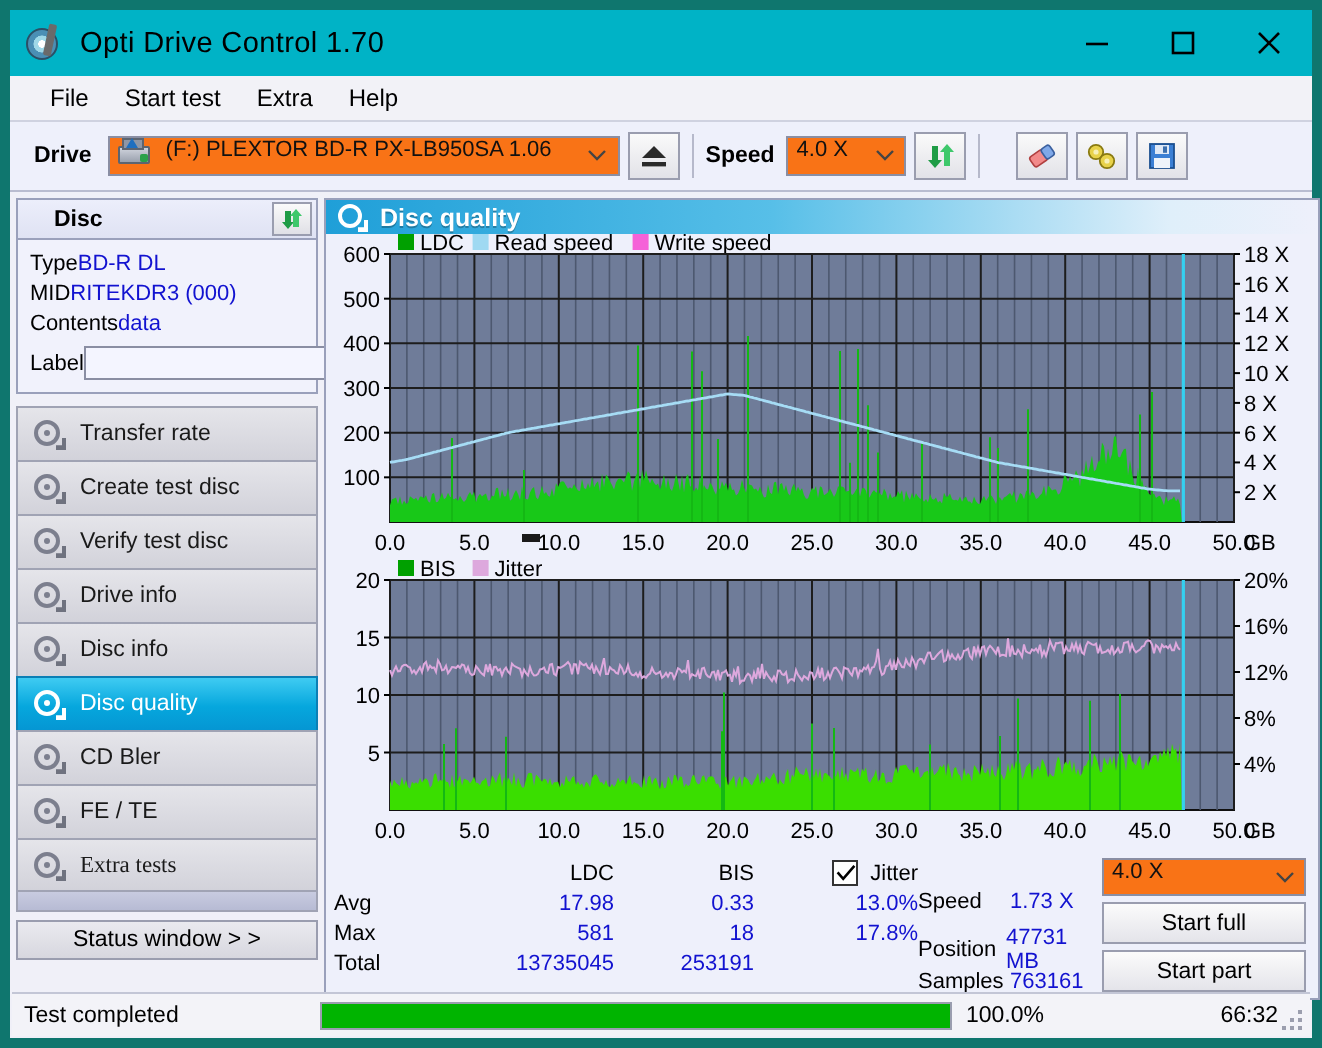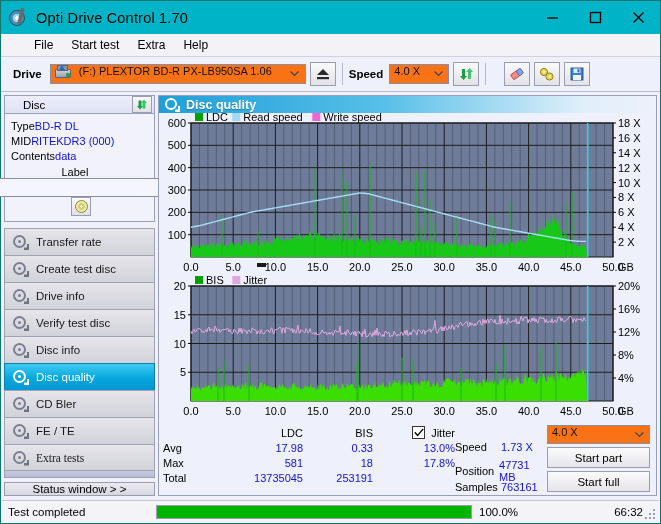--- a/index.html
+++ b/index.html
@@ -5,21 +5,21 @@
   html,body{margin:0;padding:0;}
   body{
     width:661px;height:524px;overflow:hidden;
     font-family:"Liberation Sans",sans-serif;
     font-size:11px;
     background:#eef0fb;
   }
   .app{
     position:relative;width:661px;height:524px;
     background:#f0f0f8;
-    border:1px solid #0f766e;
+    border:5px solid #0f766e;
     box-sizing:border-box;
   }
   
   .titlebar{
     height:33px;background:#00b3c6;display:flex;align-items:center;
     position:relative;
   }
   .titlebar .appicon{
     width:20px;height:20px;margin-left:8px;margin-right:7px;
     position:relative;flex:none;
@@ -35,21 +35,21 @@
   }
   .title-text{
     font-size:14.5px;color:#000;letter-spacing:.2px;
   }
   .wincontrols{position:absolute;right:0;top:0;height:33px;display:flex;}
   .wc{width:43px;height:33px;display:flex;align-items:center;justify-content:center;}
   .wc svg{display:block;}
   
   .menubar{
     height:22px;background:#f2f2f7;display:flex;align-items:center;
-    padding-left:24px;border-bottom:1px solid #cfd2e0;
+    padding-left:11px;border-bottom:1px solid #cfd2e0;
   }
   .menuitem{font-size:12px;color:#000;padding:2px 9px;}
   
   .drivebar{
     height:34px;background:#eef0fb;display:flex;align-items:center;
     padding:0 4px;border-bottom:1px solid #b9bcd0;
   }
   .lbl-bold{font-weight:bold;font-size:11.5px;color:#000;}
   .combo{
     height:20px;background:#f97316;border:1px solid #8a8ea3;
@@ -82,33 +82,33 @@
   .left{
     width:157px;flex:none;box-sizing:border-box;
     display:flex;flex-direction:column;
   }
   .disc-head{
     height:20px;background:linear-gradient(#eceefb,#dfe2f3);
     border:1px solid #9aa0bb;border-bottom:none;box-sizing:border-box;
     display:flex;align-items:center;justify-content:space-between;
     padding:0 2px 0 6px;margin:3px 3px 0 3px;
   }
-  .disc-head .t{font-weight:normal;font-size:11.5px;padding-left:12px;}
+  .disc-head .t{font-weight:bold;font-size:11.5px;padding-left:12px;}
   .minibtn{
     width:20px;height:17px;background:linear-gradient(#fafafa,#e0e0e6);
     border:1px solid #9a9daf;box-sizing:border-box;display:flex;align-items:center;justify-content:center;
   }
   .disc-box{
     background:#f1f2fc;border:1px solid #9aa0bb;box-sizing:border-box;
     margin:0 3px;padding:4px 6px 5px 6px;
   }
   .drow{display:flex;justify-content:flex-start;align-items:center;height:15px;}
   .drow .k{font-size:11px;color:#000;}
   .drow .v{font-size:11px;color:#1212d0;}
-  .label-row{display:flex;align-items:center;margin-top:3px;flex-direction:column;}
+  .label-row{display:flex;align-items:center;margin-top:3px;}
   .label-row .k{font-size:11px;width:36px;}
   .label-input{
     flex:1;height:17px;background:#f4f5ff;border:1px solid #8a8ea3;box-sizing:border-box;
   }
   .cdbtn{
     width:20px;height:19px;margin-left:3px;background:linear-gradient(#fafafa,#e0e0e6);
     border:1px solid #9a9daf;box-sizing:border-box;display:flex;align-items:center;justify-content:center;
   }
   .cd-glyph{width:13px;height:13px;border-radius:50%;
     background:radial-gradient(circle at 50% 50%, #fbfbe0 0 16%, #cfcf70 18% 40%, #e9e9a8 42% 72%, #c3c35e 74% 100%);
@@ -365,28 +365,28 @@
               <span class="ring"></span>
               <span class="tick"></span>
             </span>
           <span class="nl">Create test disc</span>
         </div>
         <div class="navitem">
           <span class="navicon">
               <span class="ring"></span>
               <span class="tick"></span>
             </span>
+          <span class="nl">Verify test disc</span>
+        </div>
+        <div class="navitem">
+          <span class="navicon">
+              <span class="ring"></span>
+              <span class="tick"></span>
+            </span>
           <span class="nl">Drive info</span>
-        </div>
-        <div class="navitem">
-          <span class="navicon">
-              <span class="ring"></span>
-              <span class="tick"></span>
-            </span>
-          <span class="nl">Verify test disc</span>
         </div>
         <div class="navitem">
           <span class="navicon">
               <span class="ring"></span>
               <span class="tick"></span>
             </span>
           <span class="nl">Disc info</span>
         </div>
         <div class="navitem sel">
           <span class="navicon">
@@ -739,24 +739,24 @@
           <div class="sr-btns">
             <div class="combo mini-combo">
               <div class="cv">4.0 X</div>
               <div class="arrow">
                 <svg width="9" height="6">
                     <polyline points="0.5,0.5 4.5,4.5 8.5,0.5" fill="none" stroke="#444" stroke-width="1.2"></polyline>
                   </svg>
               </div>
             </div>
             <div class="sbtn">
-              <span>Start part</span>
+              <span>Start full</span>
             </div>
             <div class="sbtn">
-              <span>Start full</span>
+              <span>Start part</span>
             </div>
           </div>
         </div>
       </div>
     </div>
   </div>
 
   <div class="statusbar">
     <div class="sb-text">Test completed</div>
     <div class="sb-progwrap">

